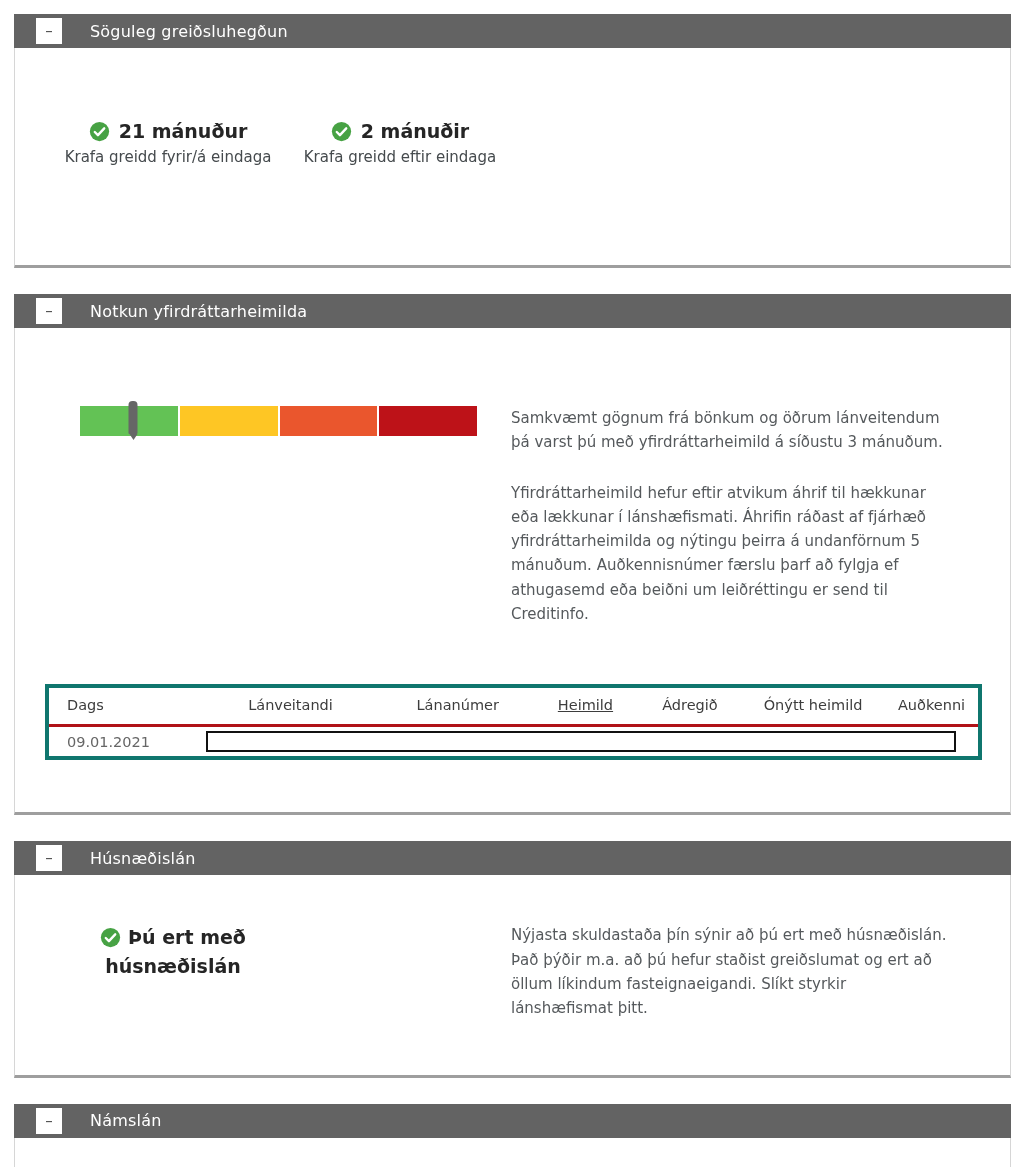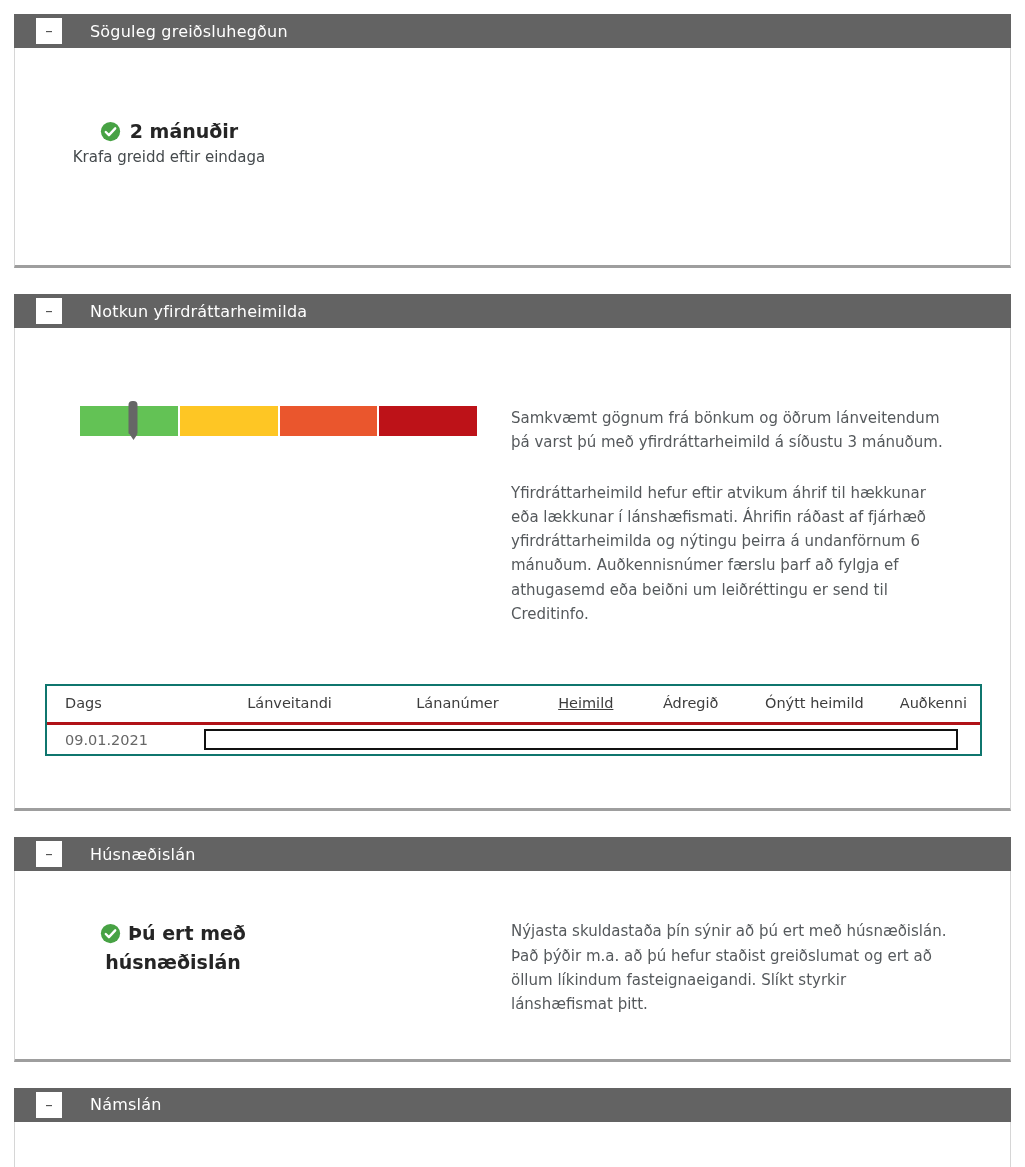--- a/index.html
+++ b/index.html
@@ -76,21 +76,21 @@
   .gauge { margin-left: 65px; width: 397px; }
   .gauge-bar { display: flex; gap: 2px; height: 30px; position: relative; }
   .gauge-seg { flex: 1; }
   .gauge-marker { position: absolute; top: -5px; transform: translateX(-50%); }
   .gauge-marker .stem { width: 9px; height: 33px; background: #666; border-radius: 4px 4px 1px 1px; }
   .gauge-marker .tip { width: 0; height: 0; margin: 0 auto;
     border-left: 4.5px solid transparent; border-right: 4.5px solid transparent; border-top: 6px solid #666; }
   .gauge-labels { display: flex; margin-top: 14px; }
   .gauge-labels span { flex: 1; text-align: center; font-size: 13px; color: #909090; white-space: nowrap; }
 
-  .od-table-wrap { margin: 58px 28px 0 30px; border: 2px solid #0f766e; }
+  .od-table-wrap { margin: 58px 28px 0 30px; border: 4px solid #0f766e; }
   table.od-table { width: 100%; border-collapse: collapse; font-size: 14.5px; }
   .od-table thead th {
     font-weight: normal;
     color: #3d3d3d;
     padding: 9px 8px 11px 8px;
     text-align: center;
     border-bottom: 3px solid #b01117;
     white-space: nowrap;
   }
   .od-table thead th:first-child { text-align: left; padding-left: 18px; width: 16%; }
@@ -103,21 +103,21 @@
   .od-table tbody td { padding: 4px 8px; color: #666; }
   .od-table tbody td:first-child { padding-left: 18px; white-space: nowrap; }
   .redacted {
     height: 21px;
     background: #fff;
     border: 2px solid #111;
     margin-right: 14px;
   }
 
   
-  .p3 .panel-body, .p4 .panel-body { padding: 48px 0 42px 0; min-height: 132px; }
+  .p3 .panel-body, .p4 .panel-body { padding: 48px 0 54px 0; min-height: 132px; }
   .status-block {
     margin-left: 58px;
     text-align: center;
     font-size: 19px;
     font-weight: bold;
     color: #252525;
     line-height: 1.5;
   }
   .p3 .status-block { width: 200px; }
   .status-block .check-icon { margin-right: 7px; position: relative; top: -1px; }
@@ -138,20 +138,29 @@
 
   <section class="panel p1">
     <header class="panel-header">
       <button class="collapse-btn">–</button>
       <h2 class="panel-title">Söguleg greiðsluhegðun</h2>
     </header>
     <div class="panel-body">
       <div class="cols">
         <div class="col-left">
           <div class="stats-row">
+            <div class="stat">
+              <div class="stat-value">
+                <svg class="check-icon" viewBox="0 0 24 24">
+                    <use href="#check-glyph"></use>
+                  </svg>
+                <span>21 mánuður</span>
+              </div>
+              <div class="stat-label">Krafa greidd fyrir/á eindaga</div>
+            </div>
             <div class="stat">
               <div class="stat-value">
                 <svg class="check-icon" viewBox="0 0 24 24">
                     <use href="#check-glyph"></use>
                   </svg>
                 <span>2 mánuðir</span>
               </div>
               <div class="stat-label">Krafa greidd eftir eindaga</div>
             </div>
           </div>
@@ -176,21 +185,21 @@
               <div class="gauge-seg" style="background: rgb(189, 18, 24);"></div>
               <div class="gauge-marker" style="left: 13.4%;">
                 <div class="stem"></div>
                   <div class="tip"></div>
               </div>
             </div>
           </div>
         </div>
         <div class="col-right">
           <p>Samkvæmt gögnum frá bönkum og öðrum lánveitendum þá varst þú með yfirdráttarheimild á síðustu 3 mánuðum.</p>
-          <p>Yfirdráttarheimild hefur eftir atvikum áhrif til hækkunar eða lækkunar í lánshæfismati. Áhrifin ráðast af fjárhæð yfirdráttarheimilda og nýtingu þeirra á undanförnum 6 mánuðum. Auðkennisnúmer færslu þarf að fylgja ef athugasemd eða beiðni um leiðréttingu er send til Creditinfo.</p>
+          <p>Yfirdráttarheimild hefur eftir atvikum áhrif til hækkunar eða lækkunar í lánshæfismati. Áhrifin ráðast af fjárhæð yfirdráttarheimilda og nýtingu þeirra á undanförnum 5 mánuðum. Auðkennisnúmer færslu þarf að fylgja ef athugasemd eða beiðni um leiðréttingu er send til Creditinfo.</p>
         </div>
       </div>
 
       <div class="od-table-wrap">
         <table class="od-table">
           <thead>
             <tr>
               <th>Dags</th>
               <th>Lánveitandi</th>
               <th>Lánanúmer</th>

